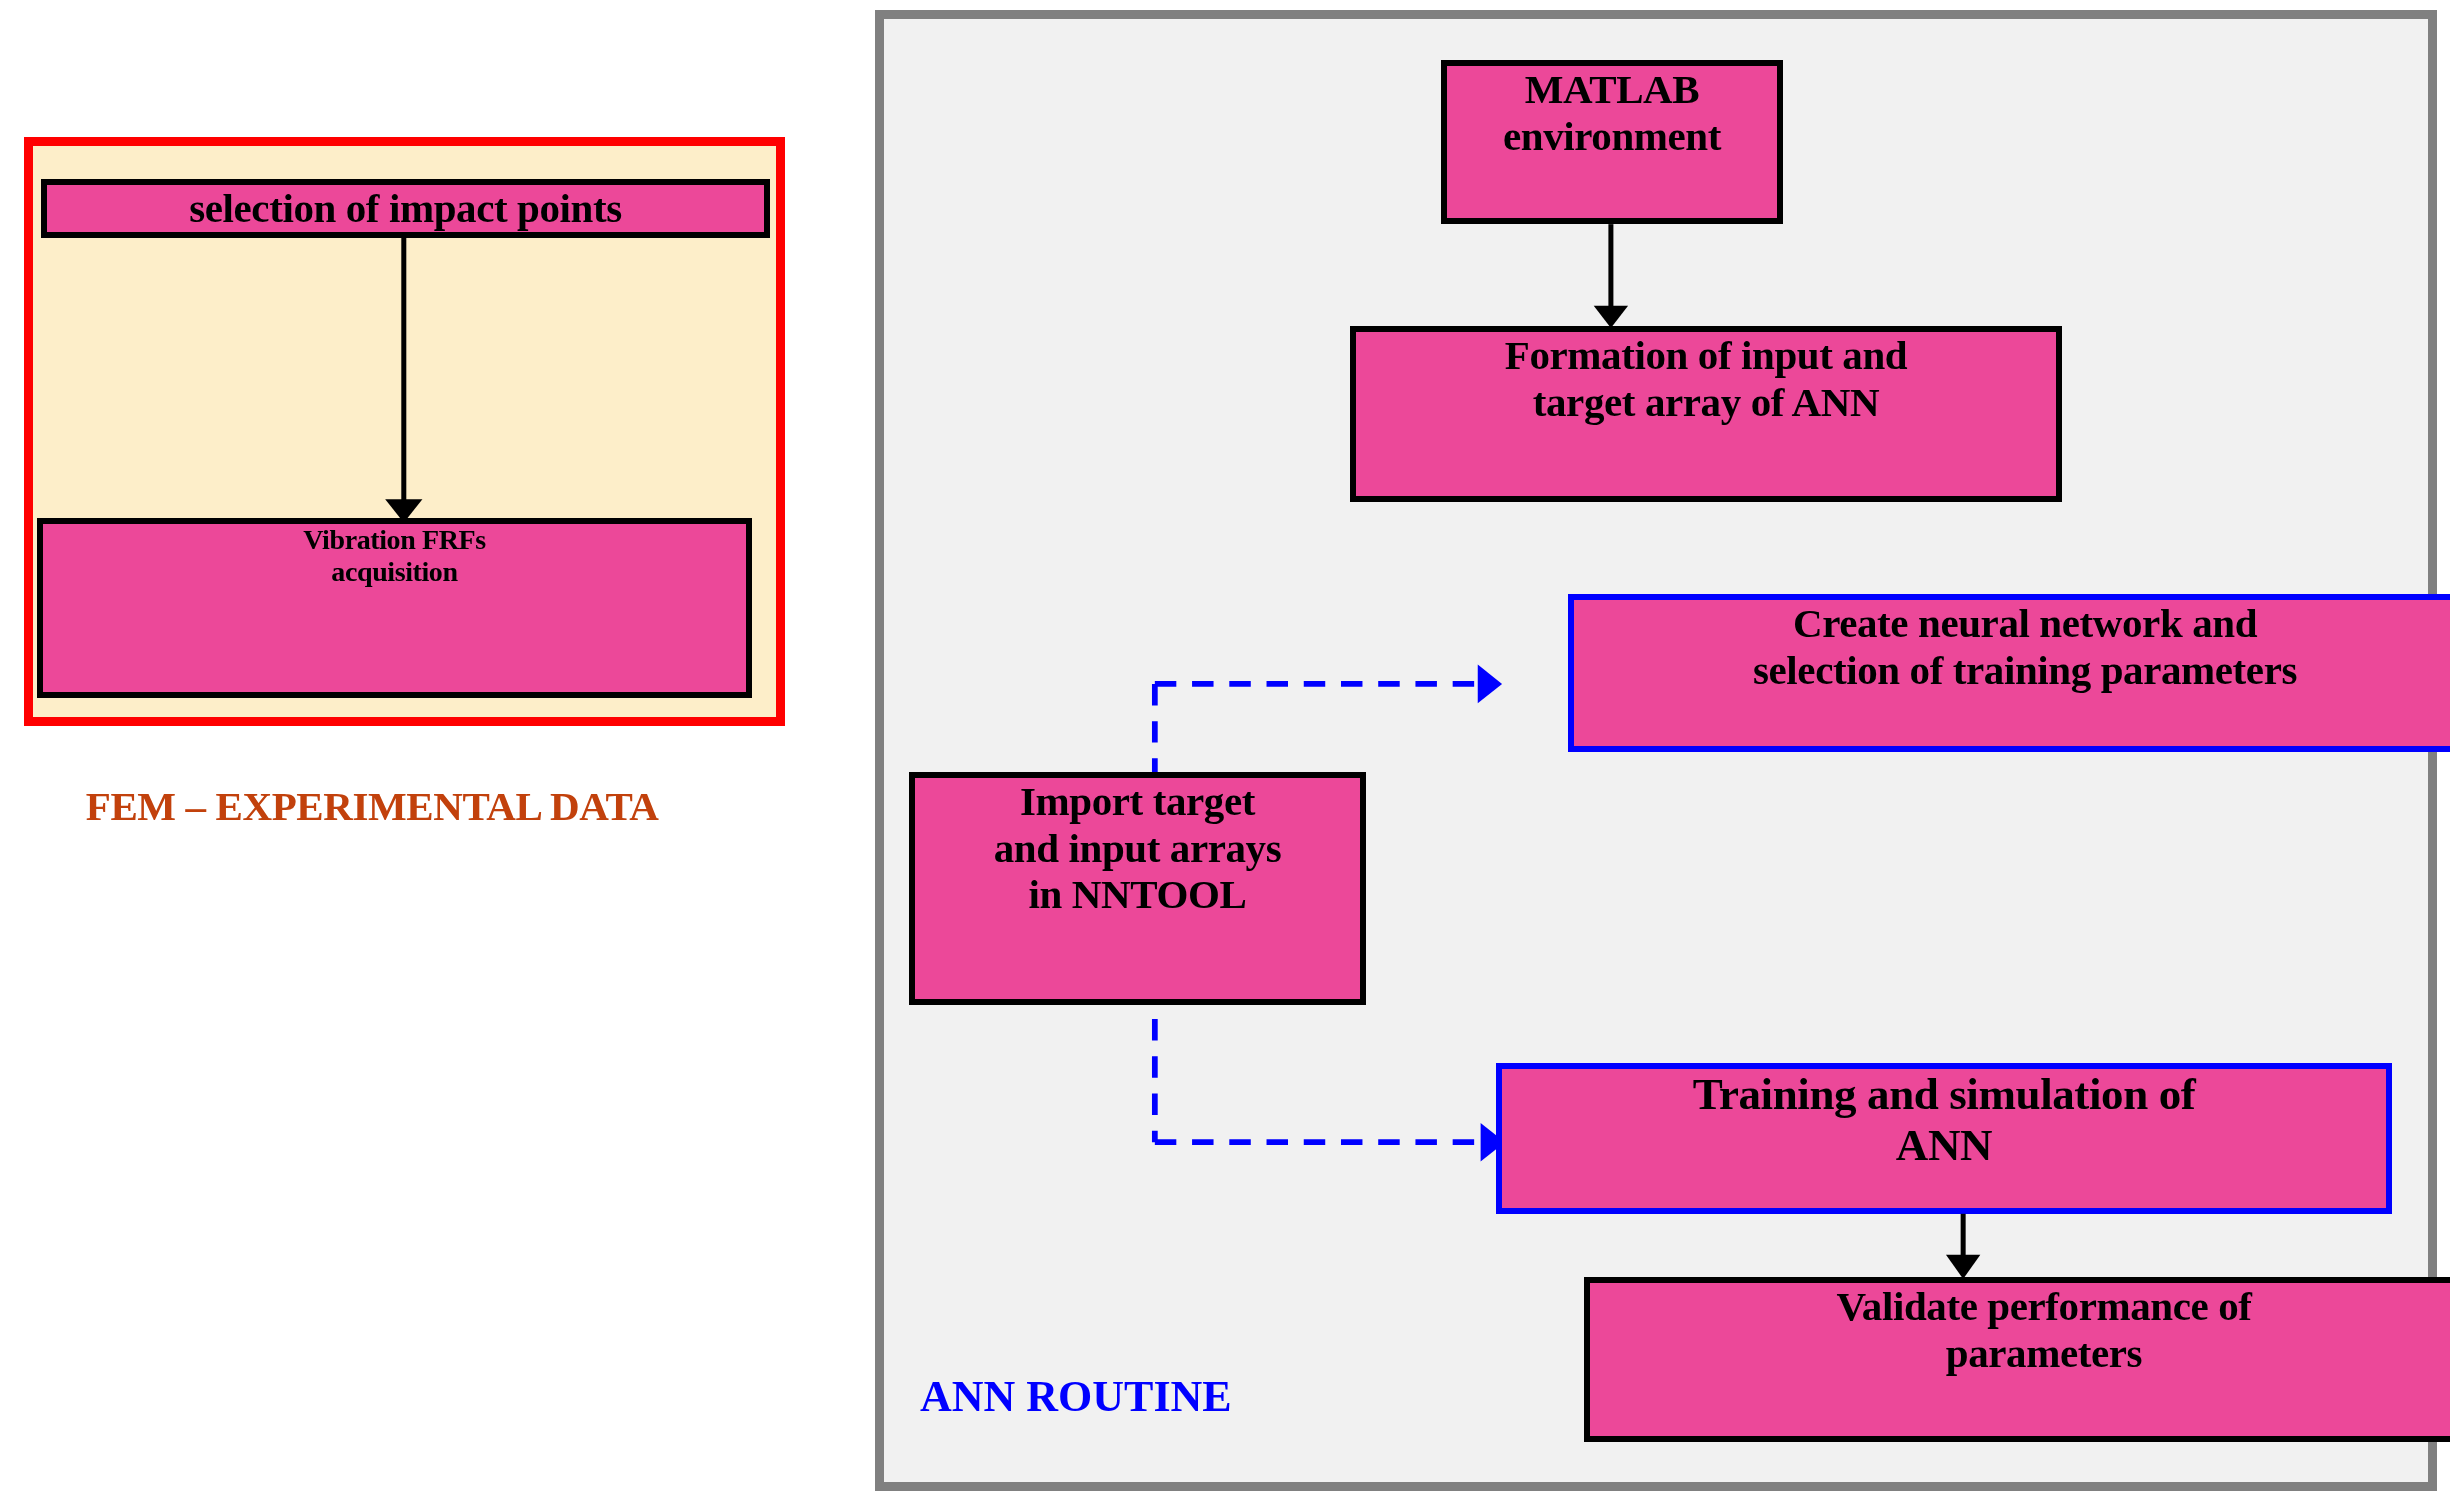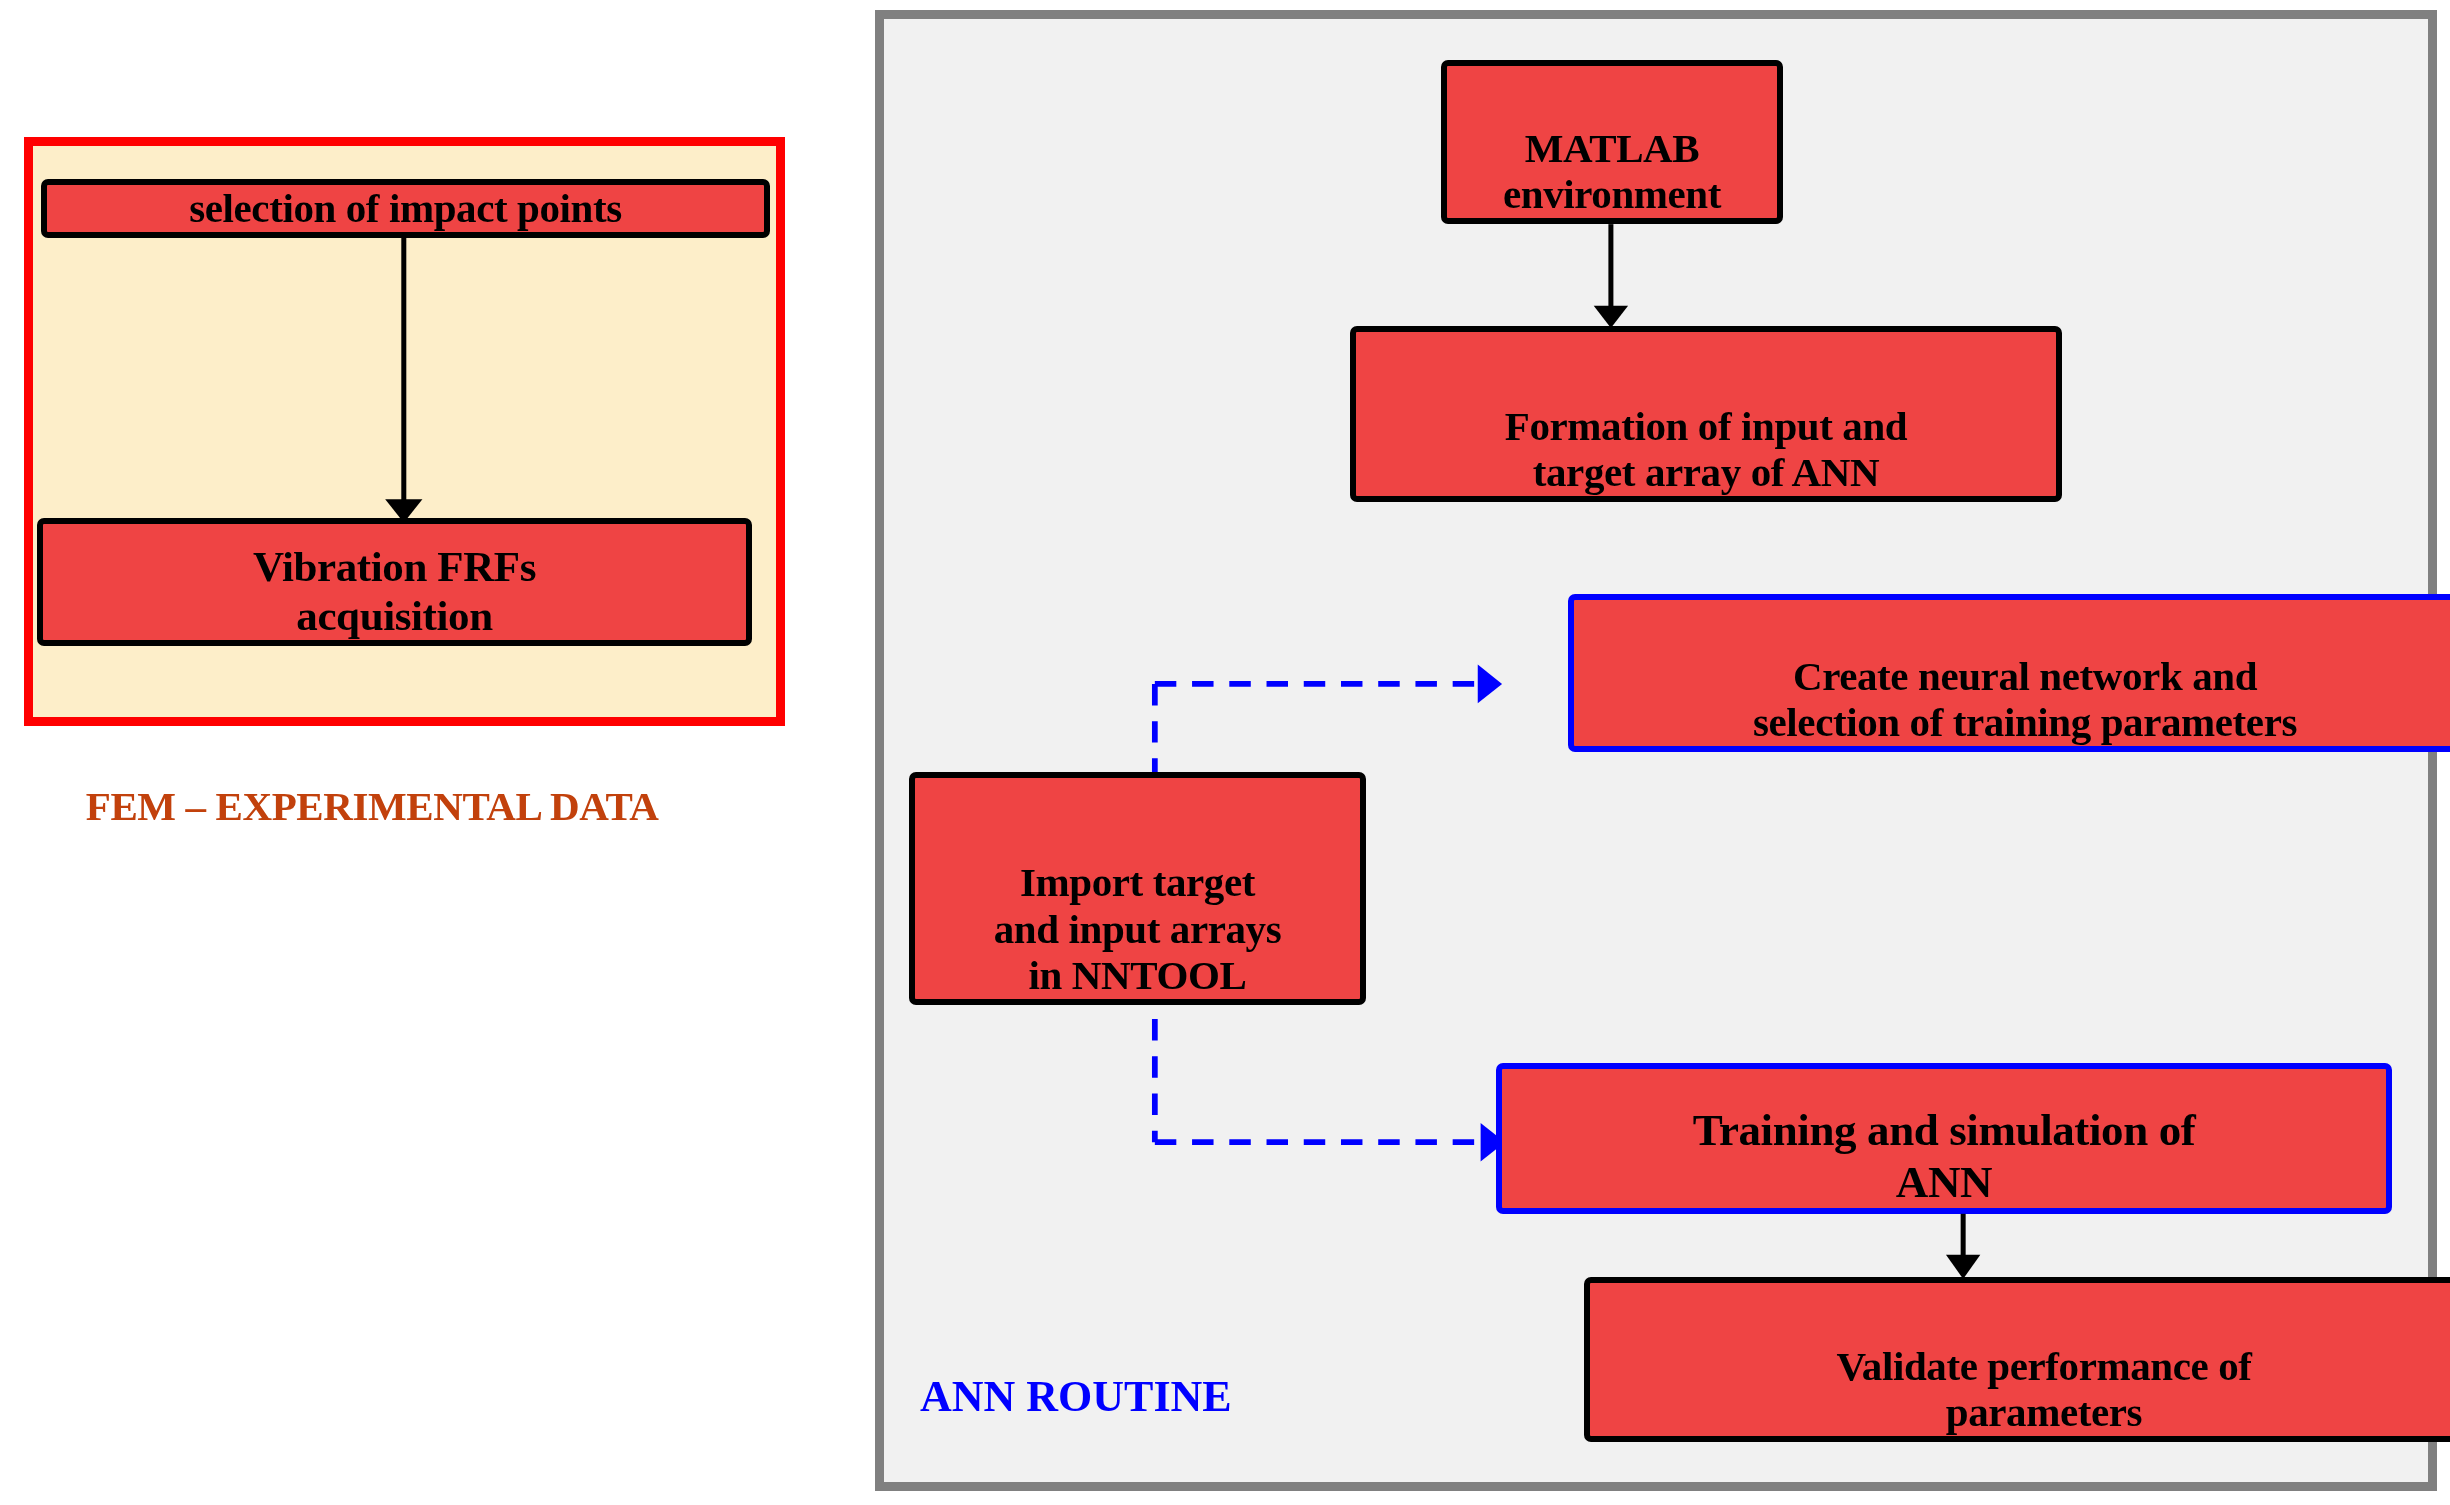--- a/index.html
+++ b/index.html
@@ -24,43 +24,42 @@
     top: 137px;
     width: 761px;
     height: 589px;
     background: #fdeec9;
     border: 9.3px solid #ff0000;
     box-sizing: border-box;
   }
 
   .node {
     position: absolute;
-    background: #ef4444;
+    background: #ec4899;
     box-sizing: border-box;
     display: flex;
-    align-items: flex-end;
+    align-items: flex-start;
     justify-content: center;
     text-align: center;
     color: #000000;
     font-weight: bold;
     line-height: 1.14;
     letter-spacing: -0.4px;
-    border-radius: 7px;
   }
   .node-black { border: 6.4px solid #000000; }
   .node-blue  { border: 6.4px solid #0000ff; }
 
   
   #node-selection-impact-points {
     left: 41px; top: 179px; width: 729px; height: 59px;
     font-size: 41px;
   }
   #node-vibration-frfs {
-    left: 37px; top: 518px; width: 715px; height: 128px;
-    font-size: 43px;
+    left: 37px; top: 518px; width: 715px; height: 180px;
+    font-size: 28px;
   }
 
   #fem-caption {
     position: absolute;
     left: 7.2px;
     top: 782px;
     width: 730px;
     text-align: center;
     color: #c2410c;
     font-weight: bold;

